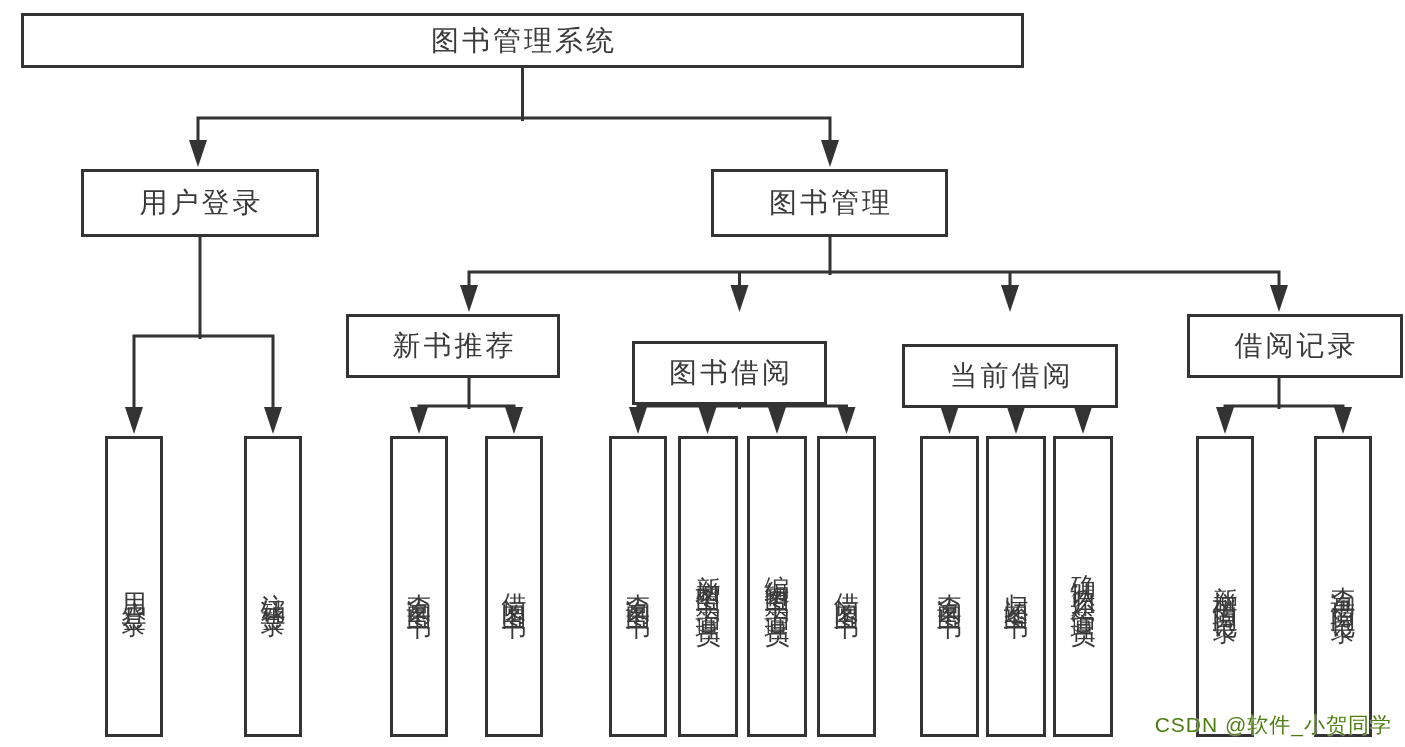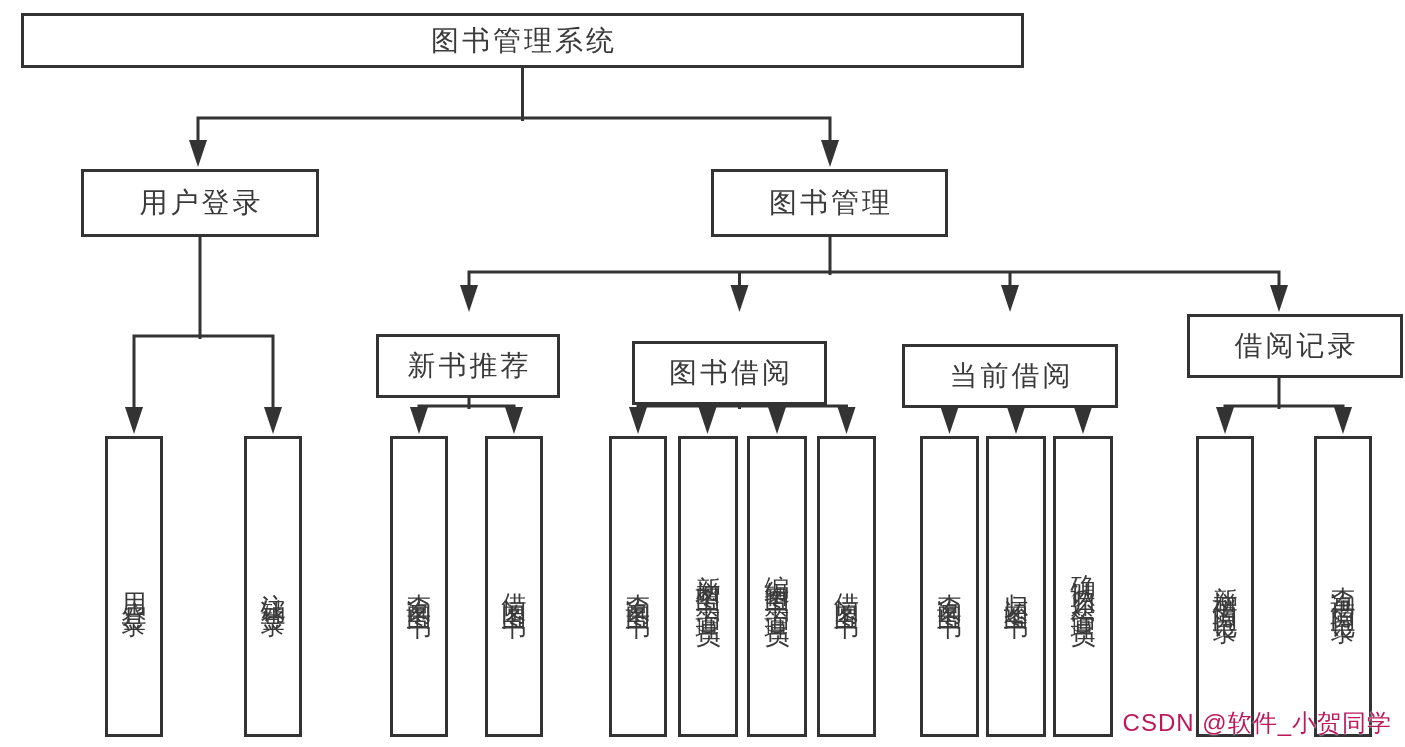--- a/index.html
+++ b/index.html
@@ -45,21 +45,21 @@
     letter-spacing: 7px;
     line-height: 1;
     color: #3a3a3a;
     white-space: nowrap;
   }
 
   
   .n-root { left: 21px;   top: 13px;  width: 1003px; height: 55px; }
   .n-l2-0 { left: 81px;   top: 169px; width: 238px;  height: 68px; }
   .n-l2-1 { left: 711px;  top: 169px; width: 237px;  height: 68px; }
-  .n-l3-0 { left: 376px;  top: 314px; width: 184px;  height: 64px; margin-top: 20px; }
+  .n-l3-0 { left: 346px;  top: 314px; width: 214px;  height: 64px; }
   .n-l3-1 { left: 632px;  top: 314px; width: 195px;  height: 64px; margin-top: 27px; }
   .n-l3-2 { left: 902px;  top: 314px; width: 216px;  height: 64px; margin-top: 30px; }
   .n-l3-3 { left: 1187px; top: 314px; width: 216px;  height: 64px; }
 
   .leaf { top: 436px; width: 58px; height: 301px; }
   .n-l4-0  { left: 105px; }
   .n-l4-1  { left: 244px; }
   .n-l4-2  { left: 390px; }
   .n-l4-3  { left: 485px; }
   .n-l4-4  { left: 609px; }
@@ -69,22 +69,22 @@
   .n-l4-8  { left: 920px; width: 59px; }
   .n-l4-9  { left: 986px; width: 60px; }
   .n-l4-10 { left: 1053px; width: 60px; }
   .n-l4-11 { left: 1196px; }
   .n-l4-12 { left: 1314px; }
 
   .watermark {
     position: absolute;
     right: 13px;
     bottom: 8px;
-    font-size: 24px;
-    color: #be185d;
+    font-size: 21px;
+    color: #4d7c0f;
     text-shadow: 0 0 2px #ffffff, 0 0 1px #ffffff;
     letter-spacing: 1px;
     white-space: nowrap;
   }
 </style>
 </head>
 <body>
 
 <div class="canvas">
 

